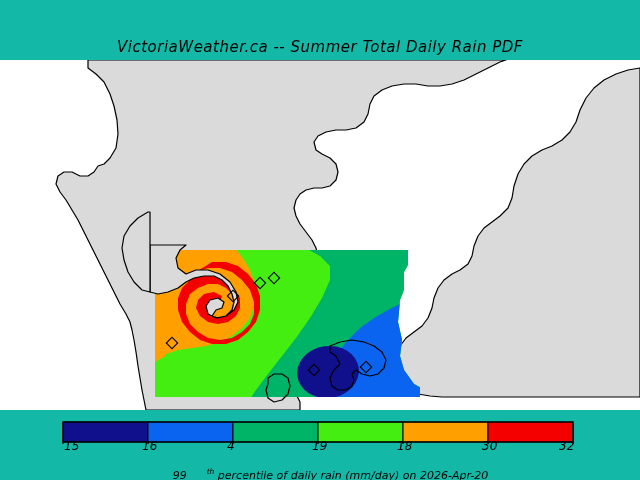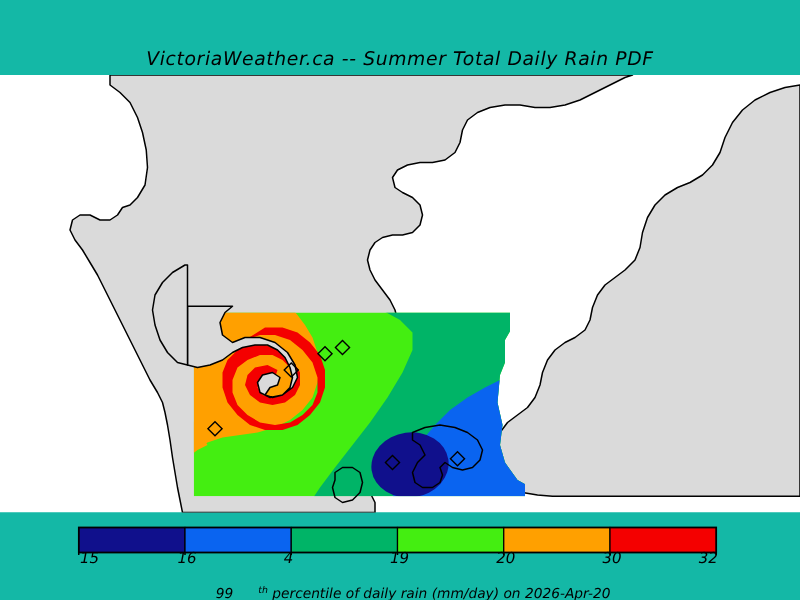--- a/index.html
+++ b/index.html
@@ -211,21 +211,21 @@
           <line x1="488" y1="24" x2="488" y2="26"></line>
           <line x1="573" y1="24" x2="573" y2="26"></line>
         </g>
     </svg>
 
     <div id="cb-labels">
         <div class="cb-tick-label" style="left: 64px;">15</div>
         <div class="cb-tick-label" style="left: 142px;">16</div>
         <div class="cb-tick-label" style="left: 227px;">4</div>
         <div class="cb-tick-label" style="left: 312px;">19</div>
-        <div class="cb-tick-label" style="left: 397px;">20</div>
+        <div class="cb-tick-label" style="left: 397px;">18</div>
         <div class="cb-tick-label" style="left: 482px;">30</div>
         <div class="cb-tick-label" style="left: 559px;">32</div>
       </div>
 
     <div id="cb-caption">
       <span>99</span><sup>th</sup><span> percentile of daily rain (mm/day) on 2026-Apr-20</span>
     </div>
   </div>
 
 </div>

